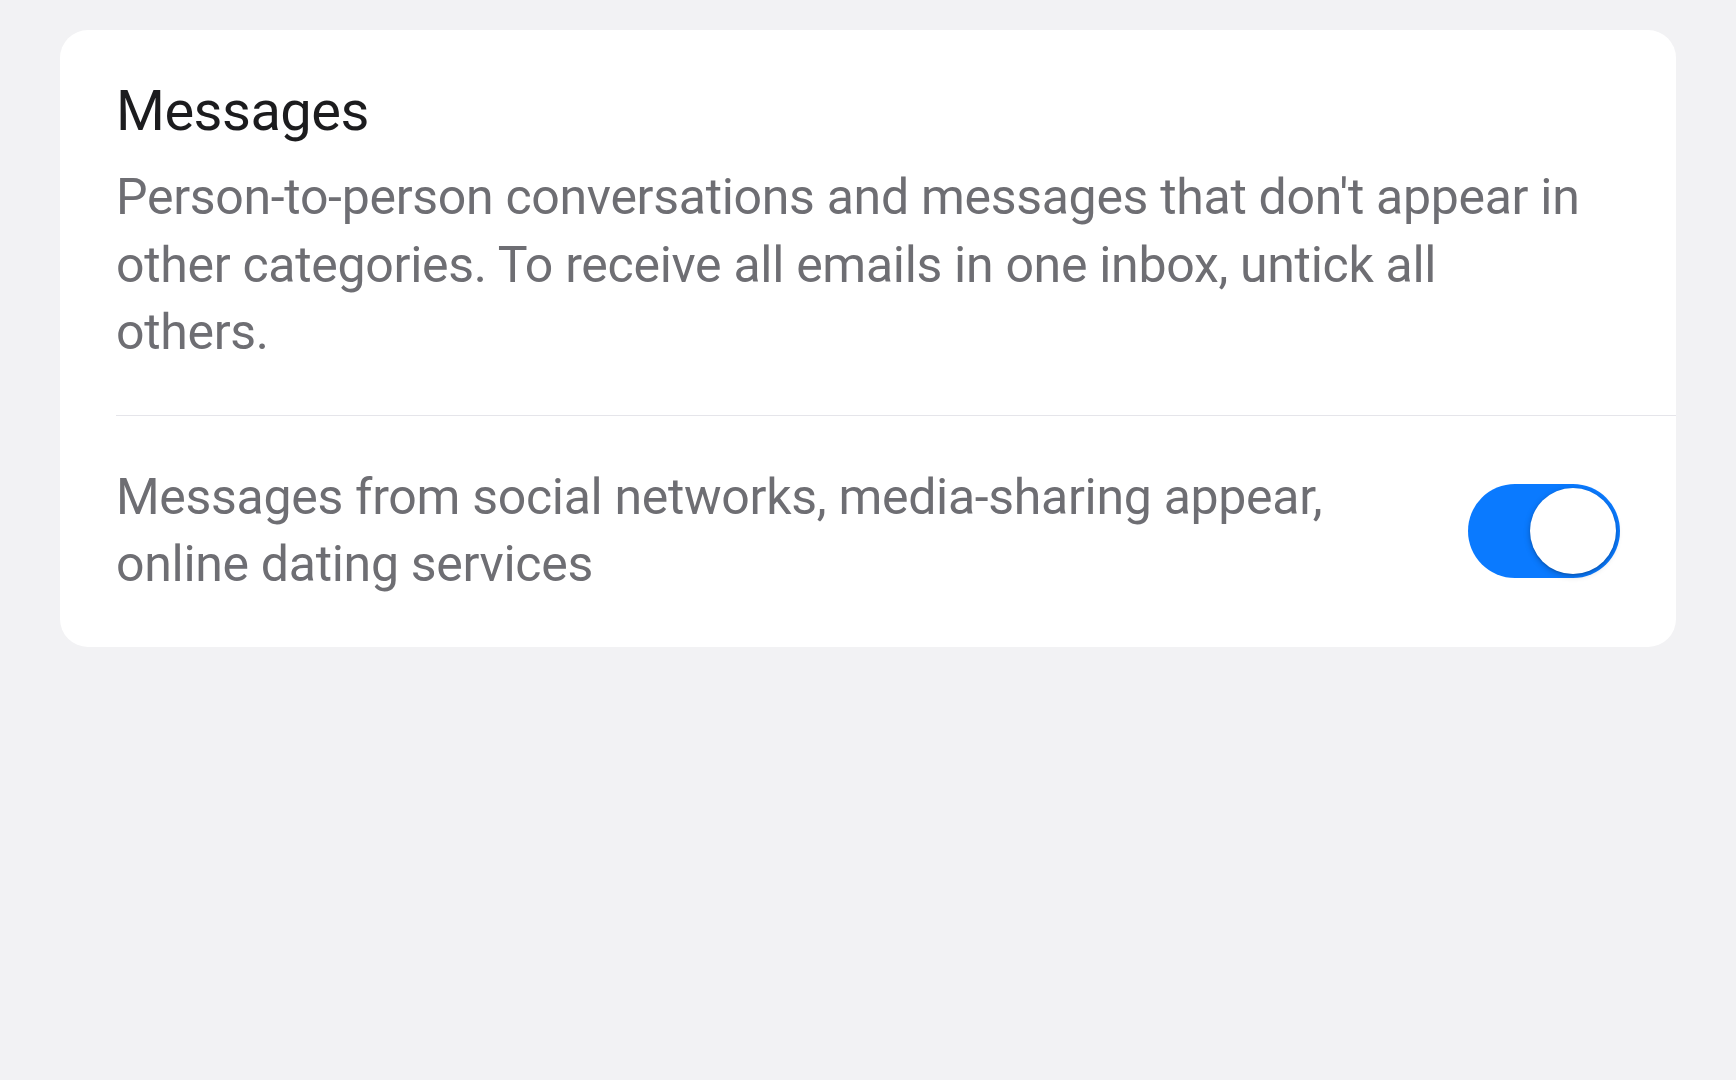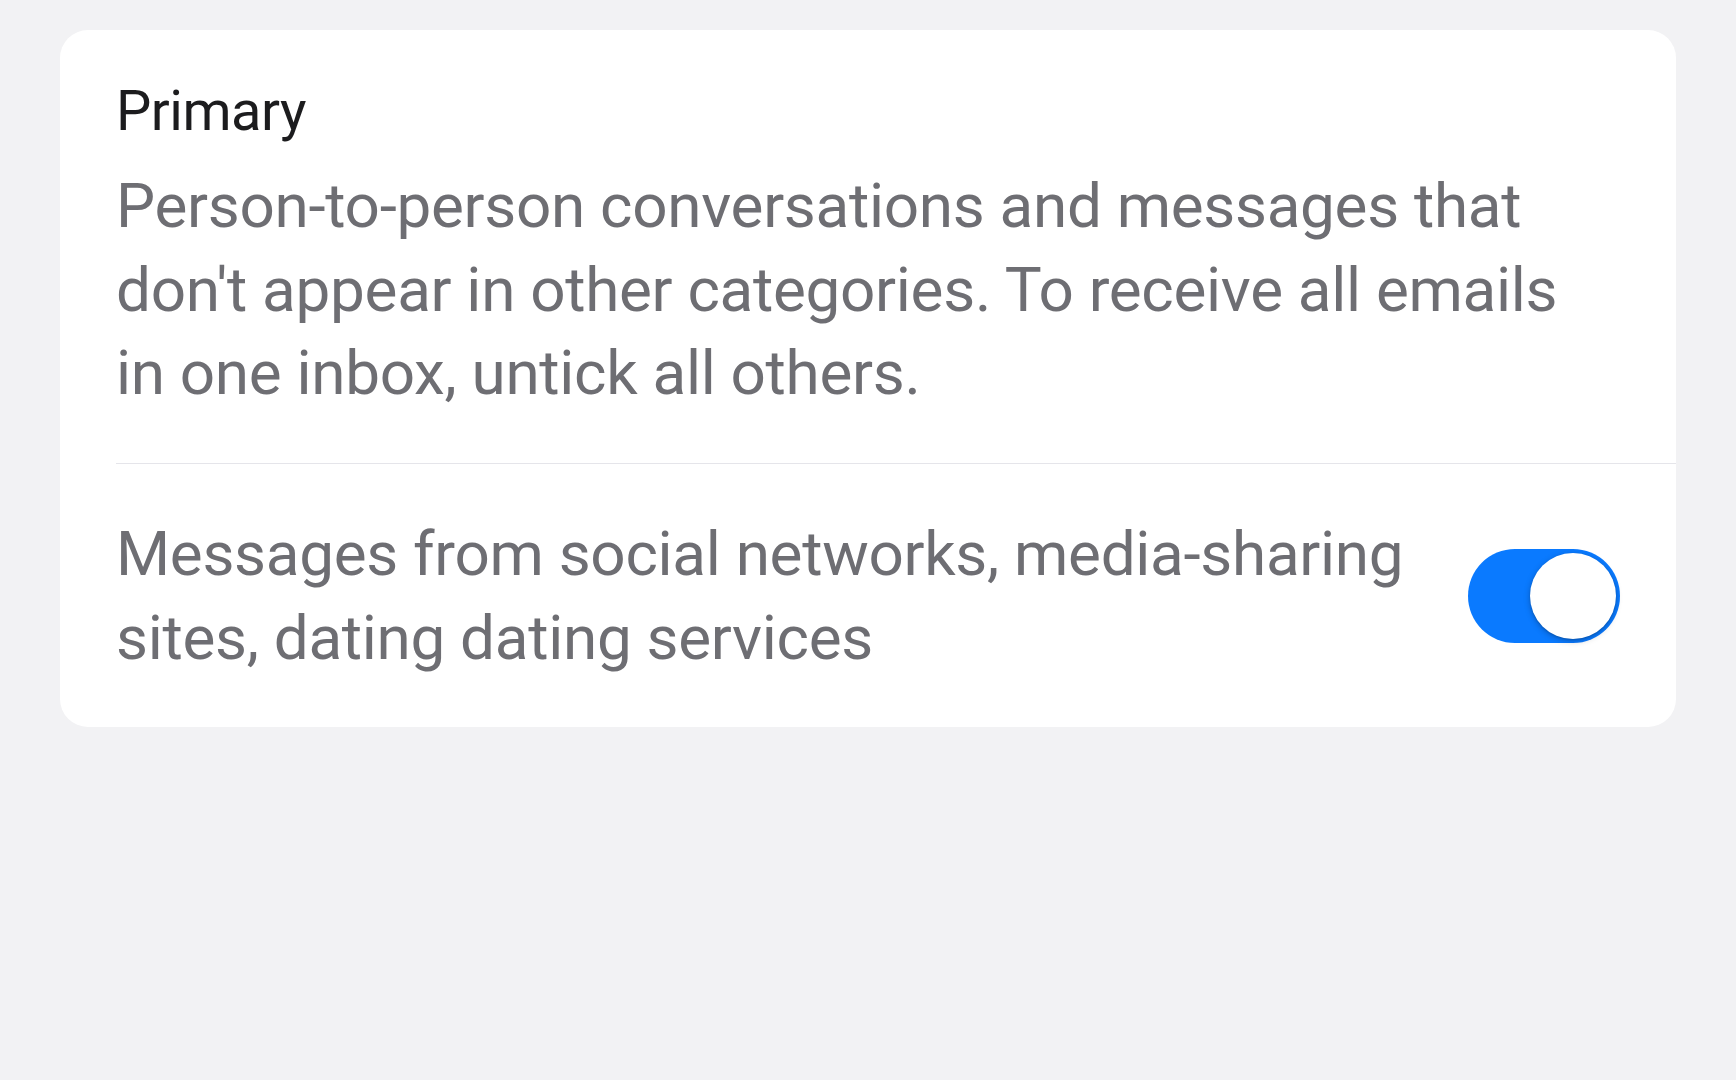--- a/index.html
+++ b/index.html
@@ -31,21 +31,21 @@
       padding-right: 40px;
     }
     .title {
       font-size: 56px;
       font-weight: 400;
       color: #1c1c1e;
       margin-bottom: 20px;
       letter-spacing: -0.5px;
     }
     .desc {
-      font-size: 62px;
+      font-size: 50px;
       font-weight: 400;
       color: #6e6e73;
       line-height: 1.35;
       letter-spacing: -0.3px;
     }
     .divider {
       height: 1px;
       background: #e5e5ea;
       margin-left: 56px;
     }
@@ -74,26 +74,26 @@
     .toggle.on .toggle-knob {
       left: 62px;
     }
   </style>
 </head>
 <body>
 
 <div class="card">
   <div class="row">
     <div class="row-text">
-      <div class="title">Primary</div>
+      <div class="title">Messages</div>
       <div class="desc">Person-to-person conversations and messages that don't appear in other categories. To receive all emails in one inbox, untick all others.</div>
     </div>
   </div>
   <div class="divider"></div>
   <div class="row">
     <div class="row-text">
-      <div class="desc">Messages from social networks, media-sharing sites, dating dating services</div>
+      <div class="desc">Messages from social networks, media-sharing appear, online dating services</div>
     </div>
     <div class="toggle on">
       <div class="toggle-knob"></div>
     </div>
   </div>
 </div>
 
 </body></html>

